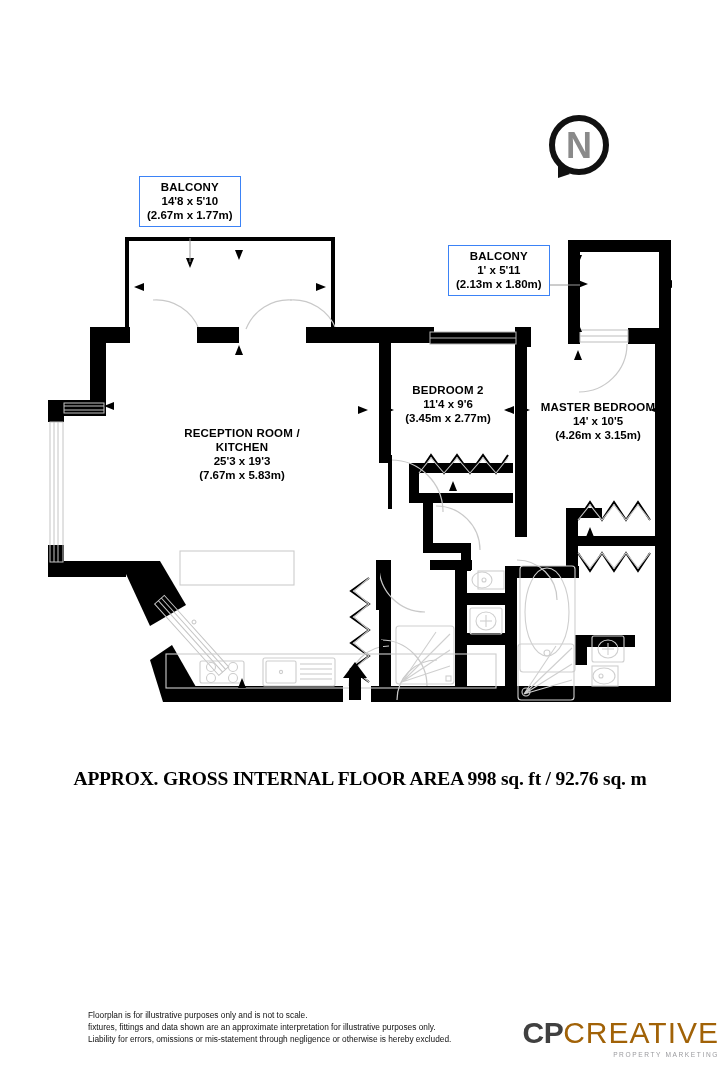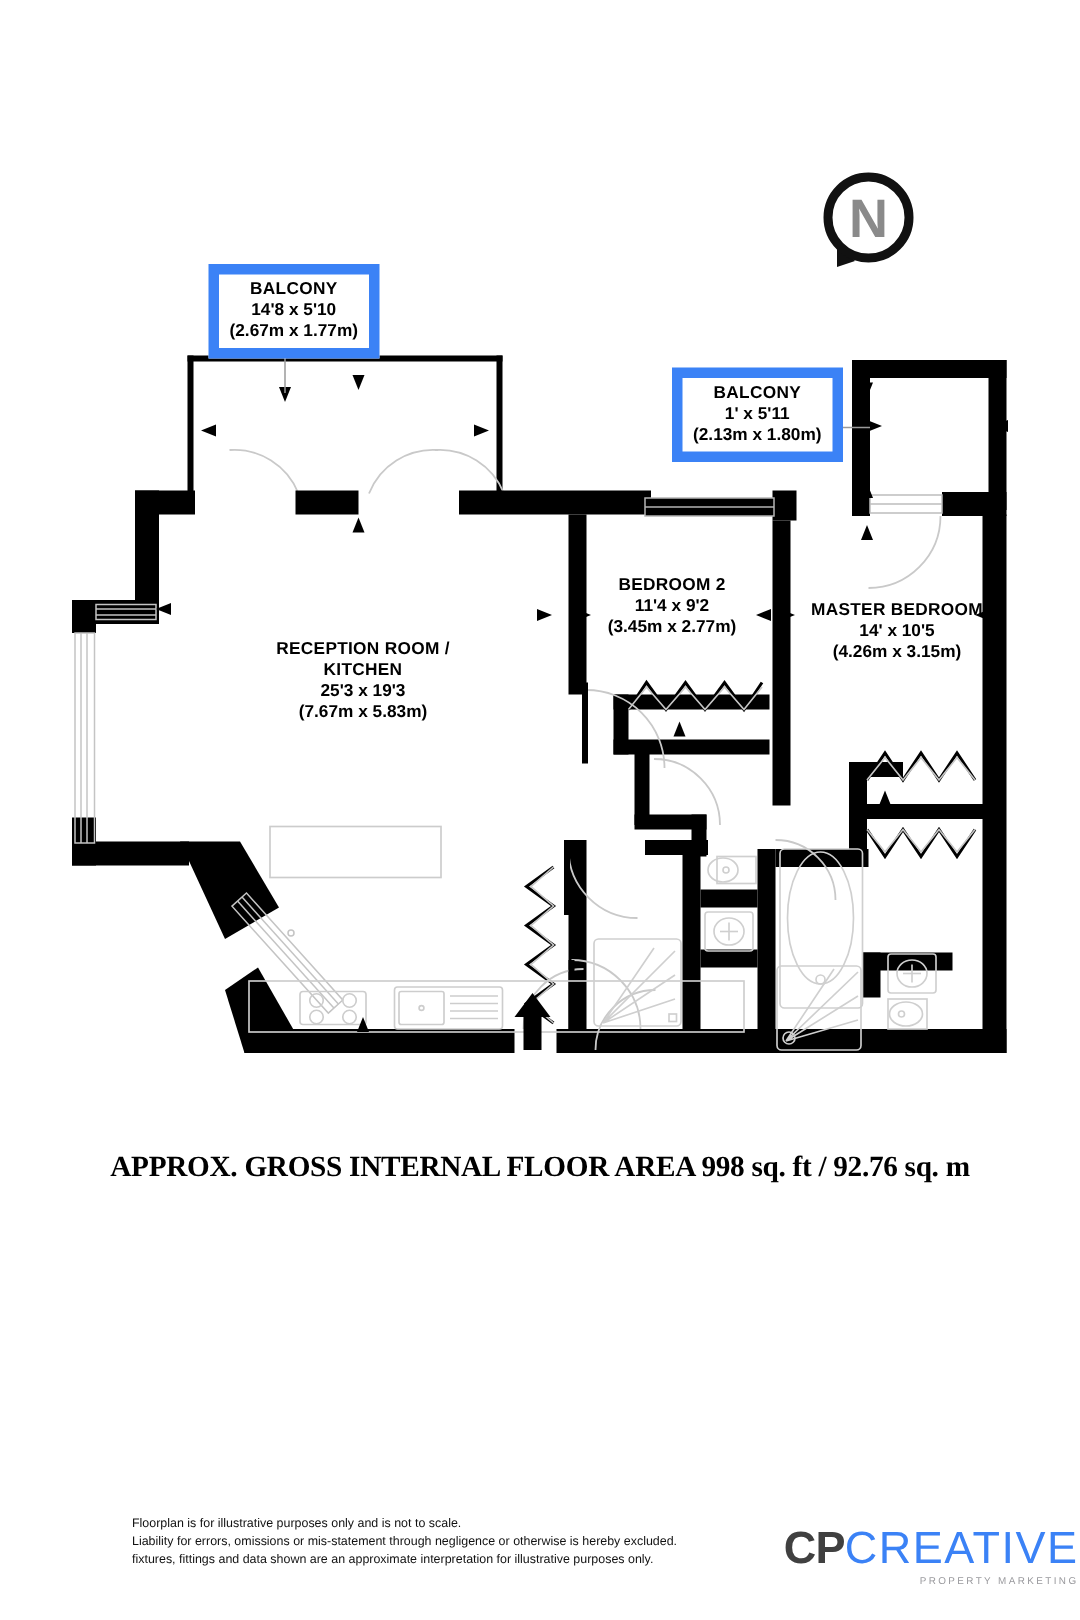--- a/index.html
+++ b/index.html
@@ -5,40 +5,40 @@
   html,body{margin:0;padding:0;background:#ffffff;}
   body{width:720px;height:1080px;position:relative;overflow:hidden;
        font-family:"Liberation Sans",sans-serif;color:#000;}
   #plan-root{position:absolute;inset:0;}
   svg.floor{position:absolute;top:0;left:0;width:720px;height:1080px;}
 
   .lbl{position:absolute;text-align:center;line-height:1.22;}
   .lbl .t{font-weight:bold;font-size:11.5px;letter-spacing:.2px;white-space:nowrap;}
   .lbl .d{font-weight:bold;font-size:11.5px;white-space:nowrap;}
 
-  .boxed{border:7px solid #3b82f6;background:#fff;padding:3px 7px 4px;}
+  .boxed{border:1px solid #3b82f6;background:#fff;padding:3px 7px 4px;}
 
   #balcony1-label{left:139px;top:176px;}
   #balcony2-label{left:448px;top:245px;}
   #reception-label{left:162px;top:426px;width:160px;}
   #bedroom2-label{left:388px;top:383px;width:120px;}
   #master-label{left:524px;top:400px;width:148px;}
 
   #area-text{position:absolute;left:0;top:768px;width:720px;text-align:center;
              font-size:19.5px;font-weight:bold;letter-spacing:-.2px;font-family:Liberation Serif, serif;}
 
   #footer{position:absolute;left:59px;top:1010px;width:610px;}
   #disclaimer{position:absolute;left:0;top:0;width:420px;
               font-size:8.3px;line-height:1.42;color:#111;}
   #disclaimer div{white-space:nowrap;margin-left:29px;}
 
   #logo{position:absolute;left:440px;top:8px;width:220px;text-align:right;}
   #logo .wordmark{font-size:30px;font-weight:bold;letter-spacing:-.5px;line-height:1;}
   #logo .cp{color:#404040;}
-  #logo .creative{color:#3b82f6;font-weight:normal;letter-spacing:1px;}
+  #logo .creative{color:#a16207;font-weight:normal;letter-spacing:1px;}
   #logo .tag{font-size:6.6px;color:#9a9a9e;letter-spacing:1.6px;margin-top:3px;}
 
   #compass{position:absolute;left:546px;top:112px;width:66px;height:72px;}
   #compass svg{width:66px;height:72px;display:block;}
 </style>
 </head>
 <body>
 
 <div id="plan-root">
 
@@ -293,21 +293,21 @@
 
   <div class="lbl" id="reception-label">
     <div class="t">RECEPTION ROOM /</div>
     <div class="t">KITCHEN</div>
     <div class="d">25'3 x 19'3</div>
     <div class="d">(7.67m x 5.83m)</div>
   </div>
 
   <div class="lbl" id="bedroom2-label">
     <div class="t">BEDROOM 2</div>
-    <div class="d">11'4 x 9'2</div>
+    <div class="d">11'4 x 9'6</div>
     <div class="d">(3.45m x 2.77m)</div>
   </div>
 
   <div class="lbl" id="master-label">
     <div class="t">MASTER BEDROOM</div>
     <div class="d">14' x 10'5</div>
     <div class="d">(4.26m x 3.15m)</div>
   </div>
 
   <div id="compass">
@@ -316,22 +316,22 @@
       <circle cx="33" cy="33" r="27" fill="none" stroke="#111111" stroke-width="6"></circle>
       <text x="33" y="46" text-anchor="middle" font-family="Liberation Sans, sans-serif" font-size="36" font-weight="bold" fill="#8a8a8a">N</text>
     </svg>
   </div>
 
   <div id="area-text">APPROX. GROSS INTERNAL FLOOR AREA 998 sq. ft / 92.76 sq. m</div>
 
   <div id="footer">
     <div id="disclaimer">
       <div>Floorplan is for illustrative purposes only and is not to scale.</div>
+      <div>fixtures, fittings and data shown are an approximate interpretation for illustrative purposes only.</div>
       <div>Liability for errors, omissions or mis-statement through negligence or otherwise is hereby excluded.</div>
-      <div>fixtures, fittings and data shown are an approximate interpretation for illustrative purposes only.</div>
     </div>
     <div id="logo">
       <div class="wordmark"><span class="cp">CP</span><span class="creative">CREATIVE</span></div>
       <div class="tag">PROPERTY MARKETING</div>
     </div>
   </div>
 
 </div>
 
 </body></html>

